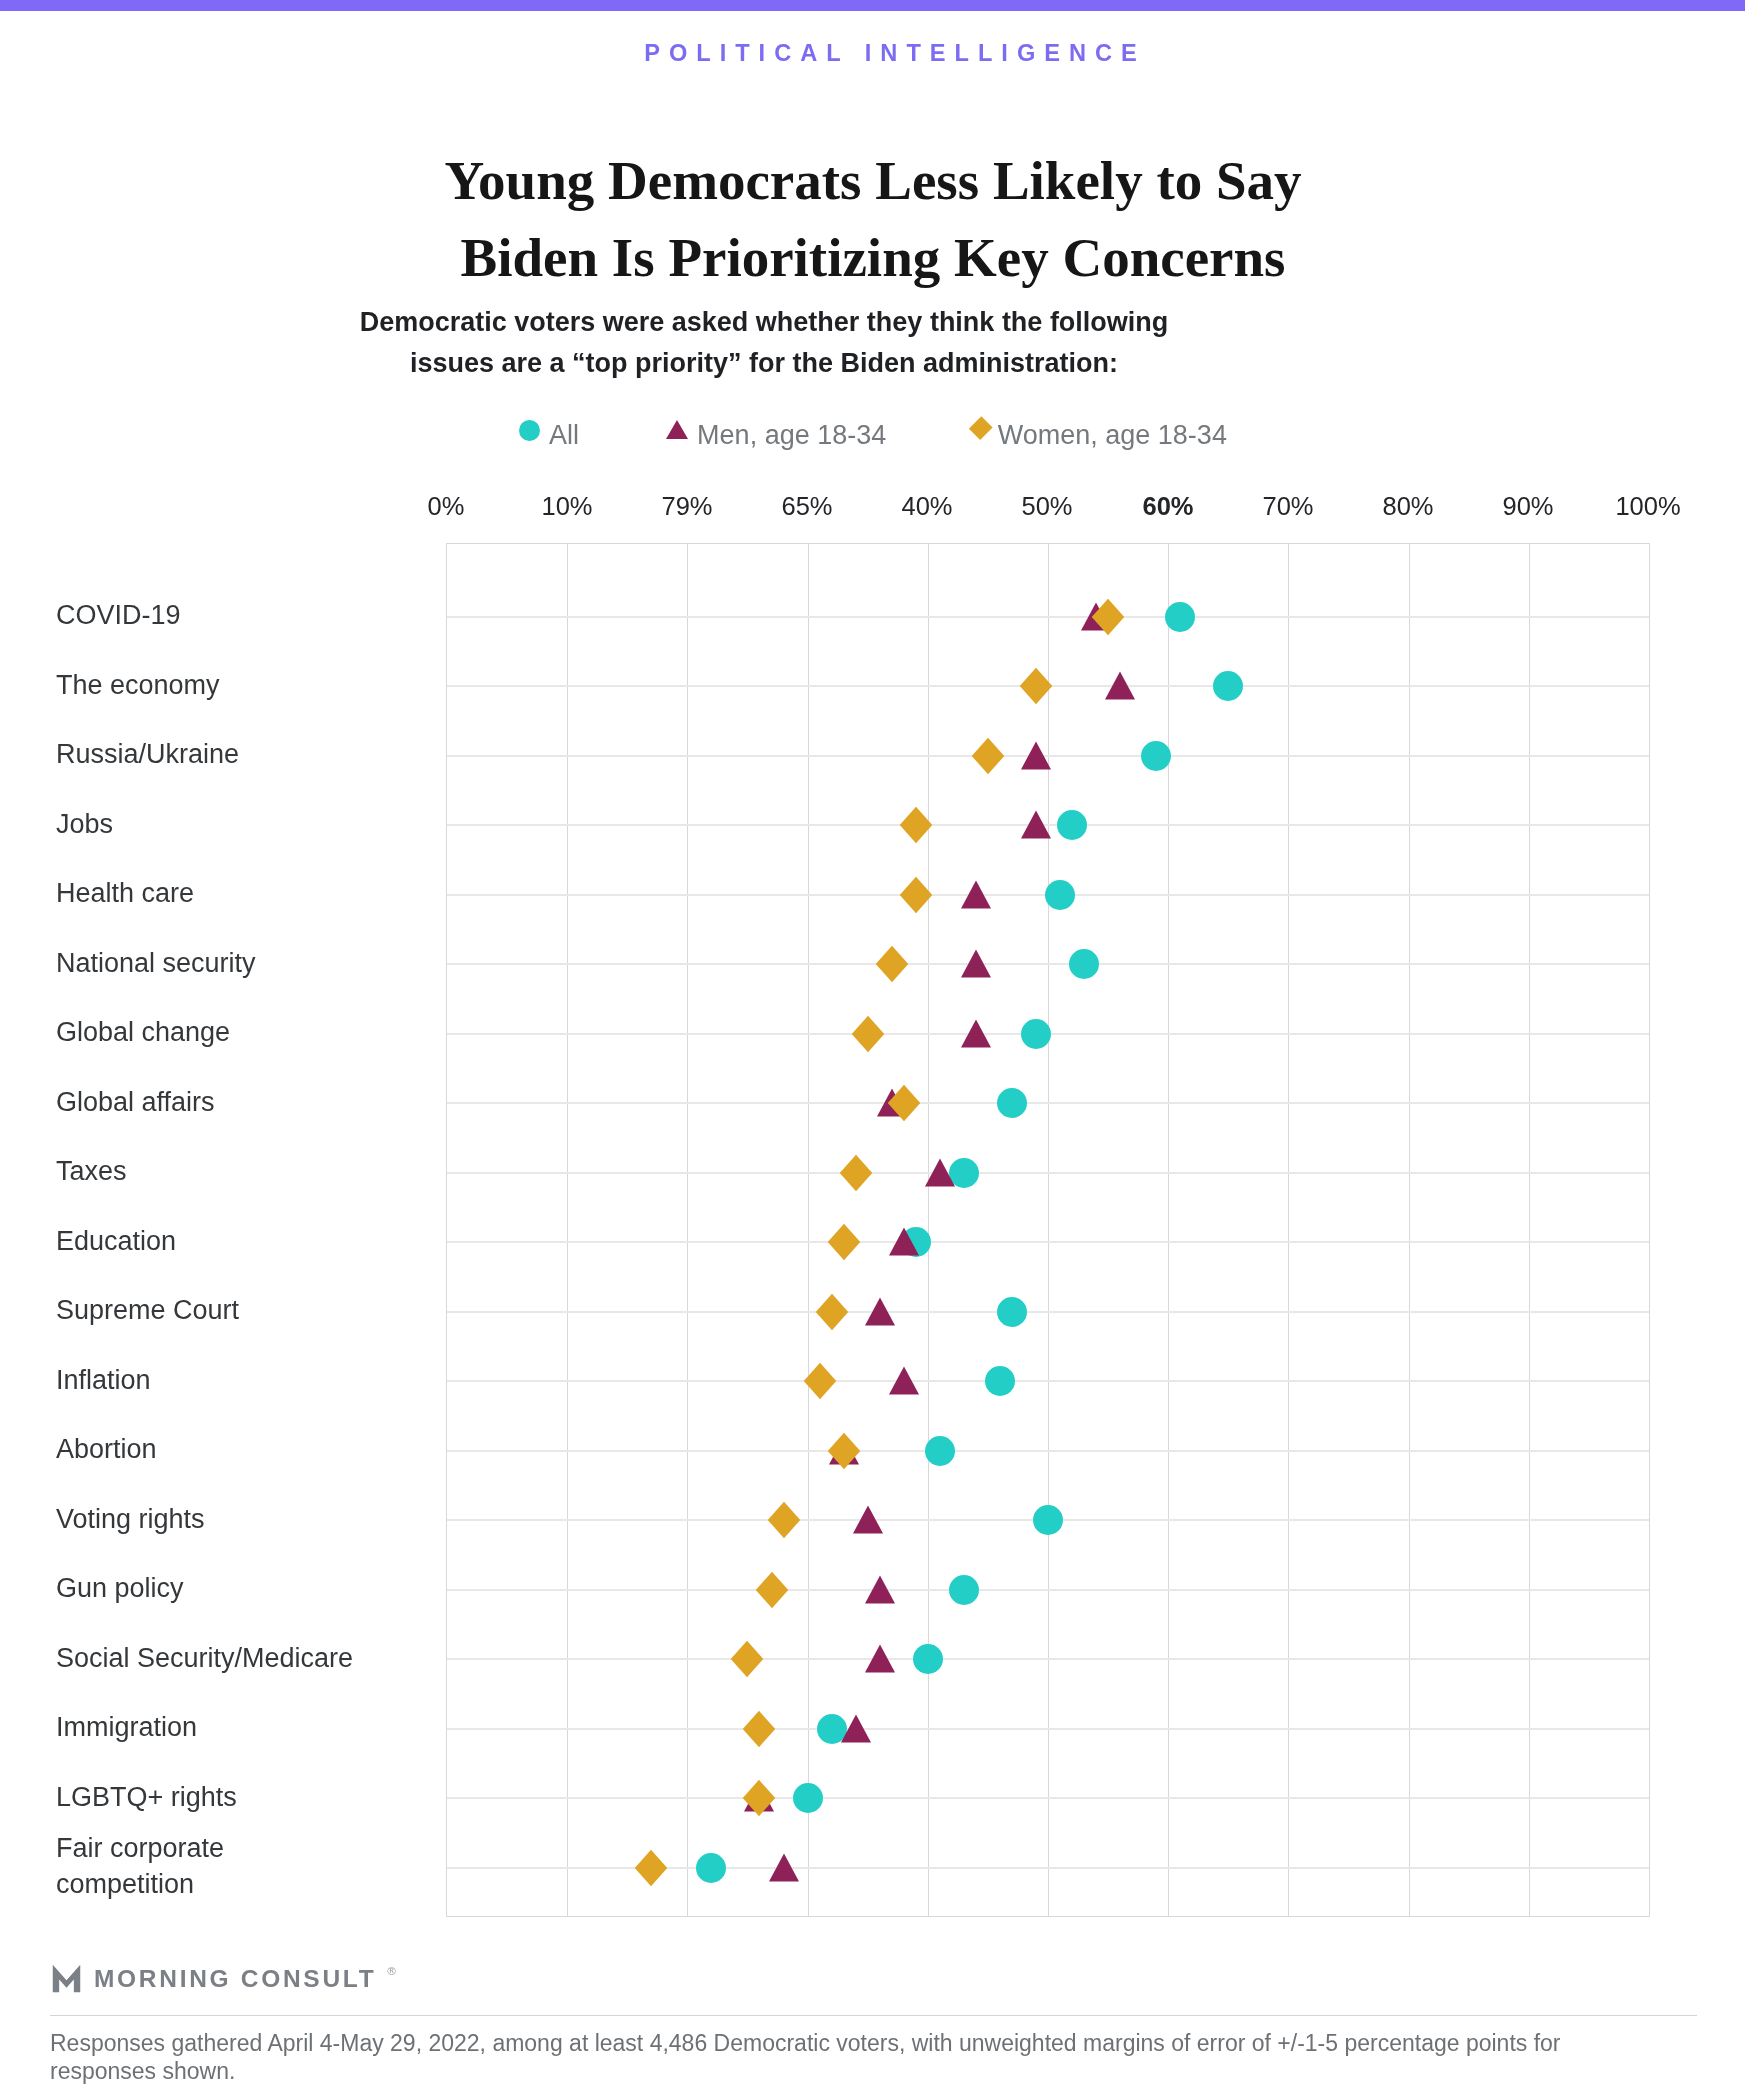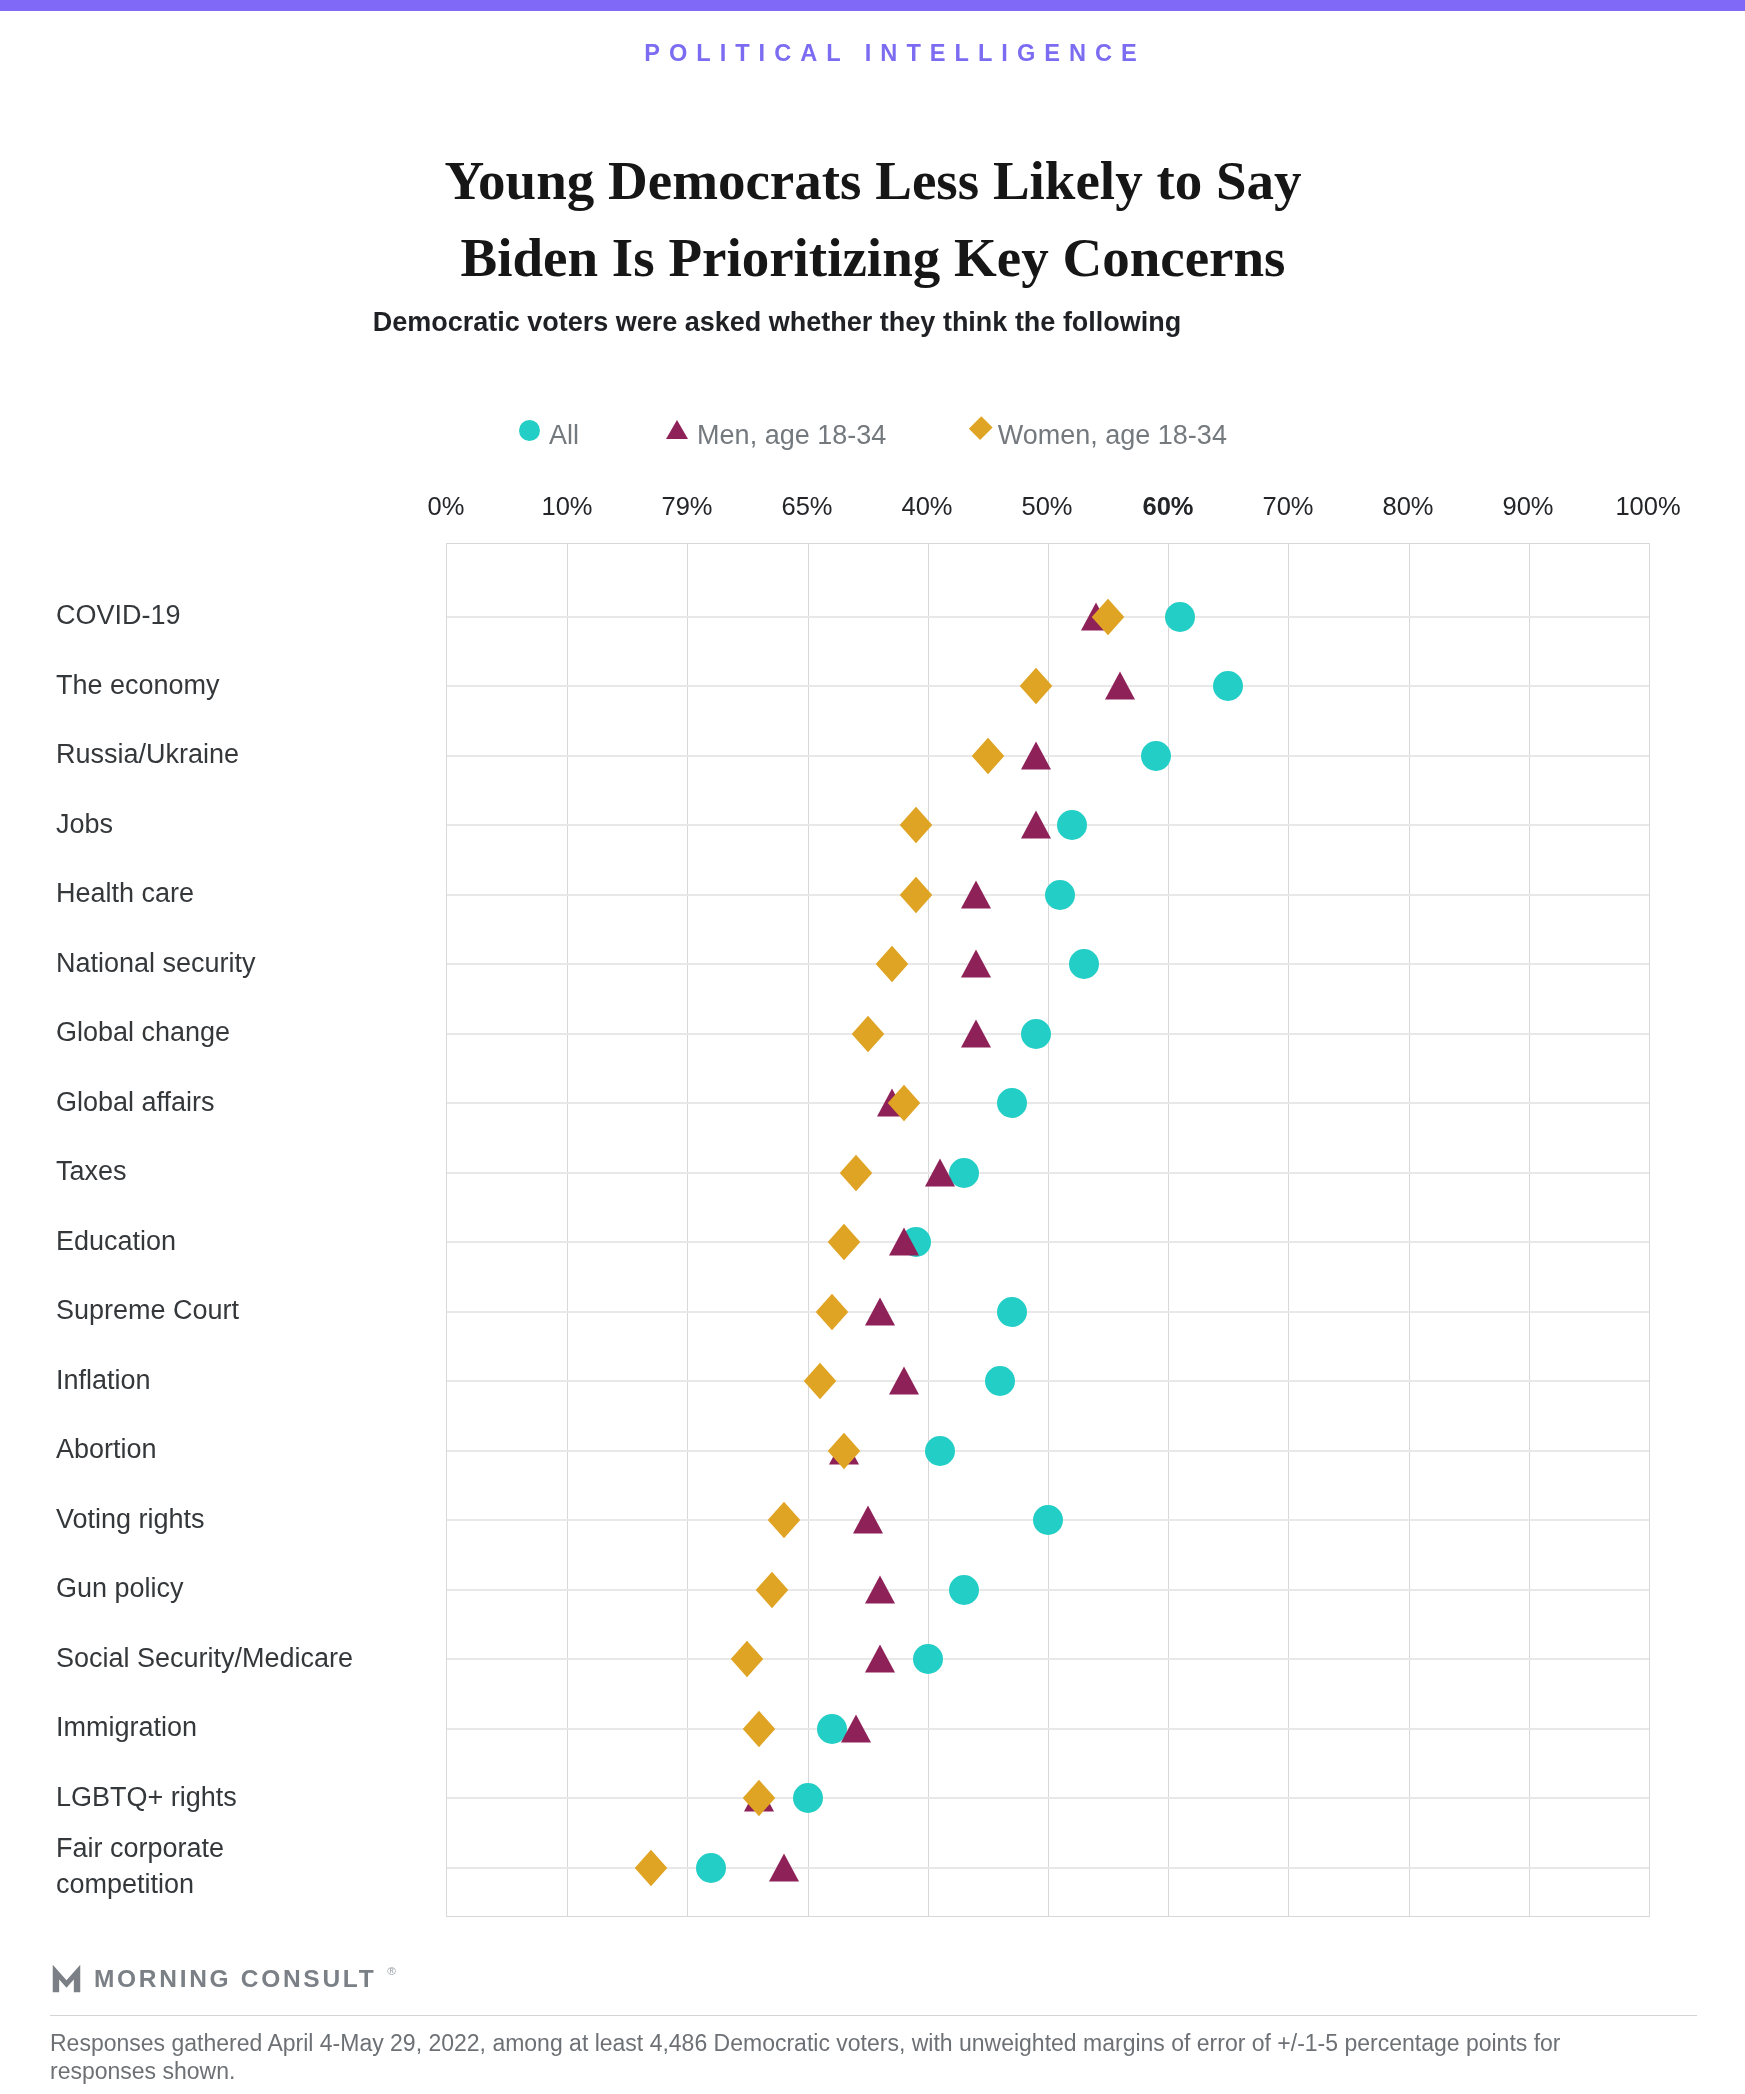--- a/index.html
+++ b/index.html
@@ -5,21 +5,21 @@
   html,body{margin:0;padding:0;}
   body{width:1746px;height:2095px;position:relative;background:#ffffff;
        font-family:"Liberation Sans",sans-serif;overflow:hidden;}
   .banner{position:absolute;left:0;top:0;width:1746px;height:11px;}
   .kicker{position:absolute;left:0;top:40px;width:1746px;text-align:center;
           font-size:23.6px;font-weight:700;letter-spacing:9px;}
   .title{position:absolute;left:0;top:105px;width:1746px;text-align:center;
          font-family:"Liberation Serif",serif;font-size:55px;line-height:77px;
          font-weight:700;color:#161616;}
   .subtitle{position:absolute;left:0;top:302px;width:1528px;text-align:center;
-            font-size:27px;line-height:41px;font-weight:700;color:#1f2125;margin-left:13px;}
+            font-size:27px;line-height:41px;font-weight:700;color:#1f2125;}
   .legend{position:absolute;left:0;top:420px;width:1746px;display:flex;
           justify-content:center;align-items:center;gap:87px;
           font-size:27px;color:#74797e;}
   .legend-item{display:flex;gap:9px;}
   .lm{display:inline-block;}
   .lm-circle{width:21px;height:21px;border-radius:50%;background:currentColor;}
   .lm-triangle{width:0;height:0;border-left:11px solid transparent;
                border-right:11px solid transparent;border-bottom:19px solid;}
   .lm-diamond{width:15.5px;height:15.5px;background:currentColor;
               transform:rotate(45deg) scale(1,1.1);}
@@ -53,21 +53,21 @@
 <body>
 
 <div class="banner" style="background: rgb(129, 105, 248);"></div>
 
 <div class="kicker" style="color: rgb(123, 108, 242); padding-left: 22px;">POLITICAL INTELLIGENCE</div>
 
 <h1 class="title"><span>Young Democrats Less Likely to Say</span><br>
 <span>Biden Is Prioritizing Key Concerns</span></h1>
 
 <div class="subtitle"><span>Democratic voters were asked whether they think the following</span><br>
-</div>
+<span>issues are a “top priority” for the Biden administration:</span></div>
 
 <div class="legend">
   <div class="legend-item">
     <span class="lm lm-circle" style="color: rgb(34, 206, 197);"></span>
     <span>All</span>
   </div>
   <div class="legend-item">
     <span class="lm lm-triangle" style="color: rgb(142, 33, 88);"></span>
     <span>Men, age 18-34</span>
   </div>

